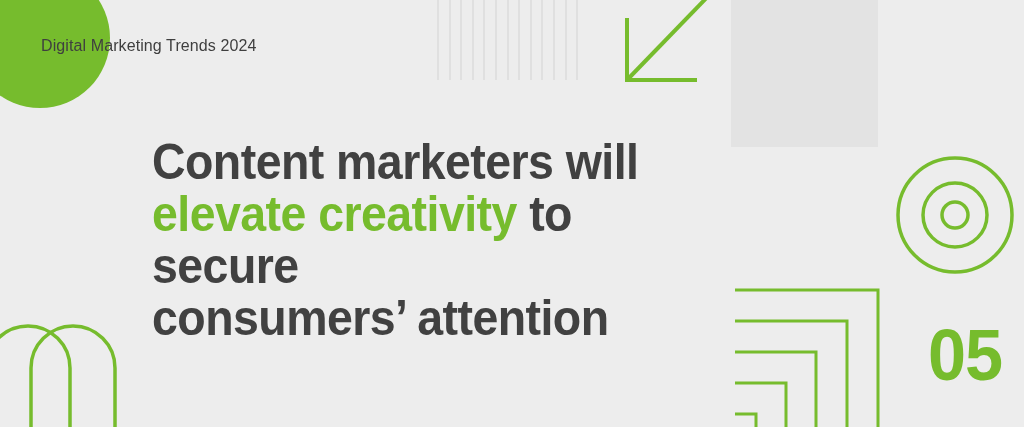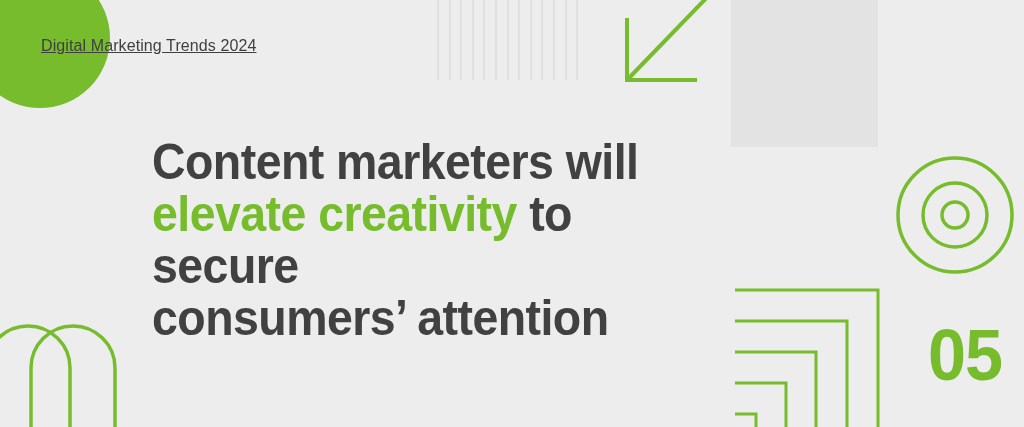--- a/index.html
+++ b/index.html
@@ -86,21 +86,20 @@
   
   #eyebrow {
     position: absolute;
     left: 41px;
     top: 37px;
     font-size: 16px;
     font-weight: 400;
     color: #3f3f3f;
     letter-spacing: 0.1px;
     white-space: nowrap;
-    text-decoration: underline;
   }
 
   #headline {
     position: absolute;
     left: 152px;
     top: 136px;
     width: 620px;
     margin: 0;
     font-family: "Liberation Sans Narrow", "Liberation Sans", sans-serif;
     font-size: 50px;

